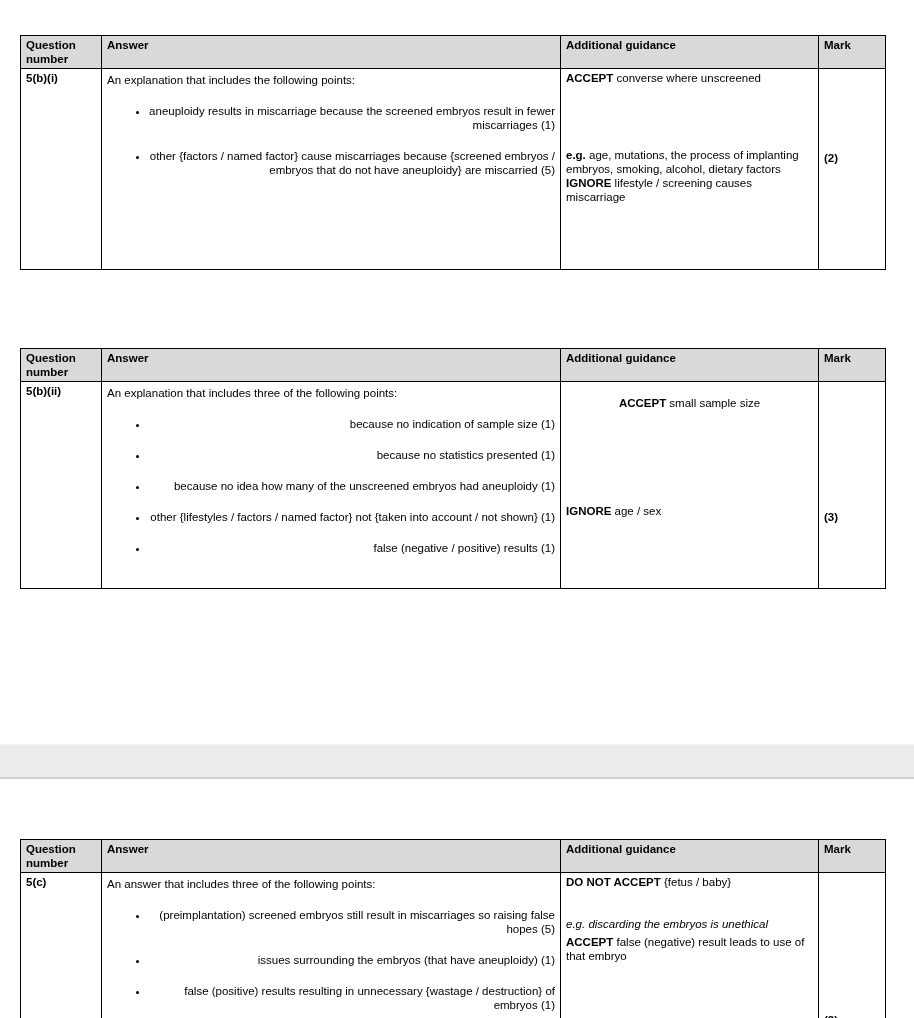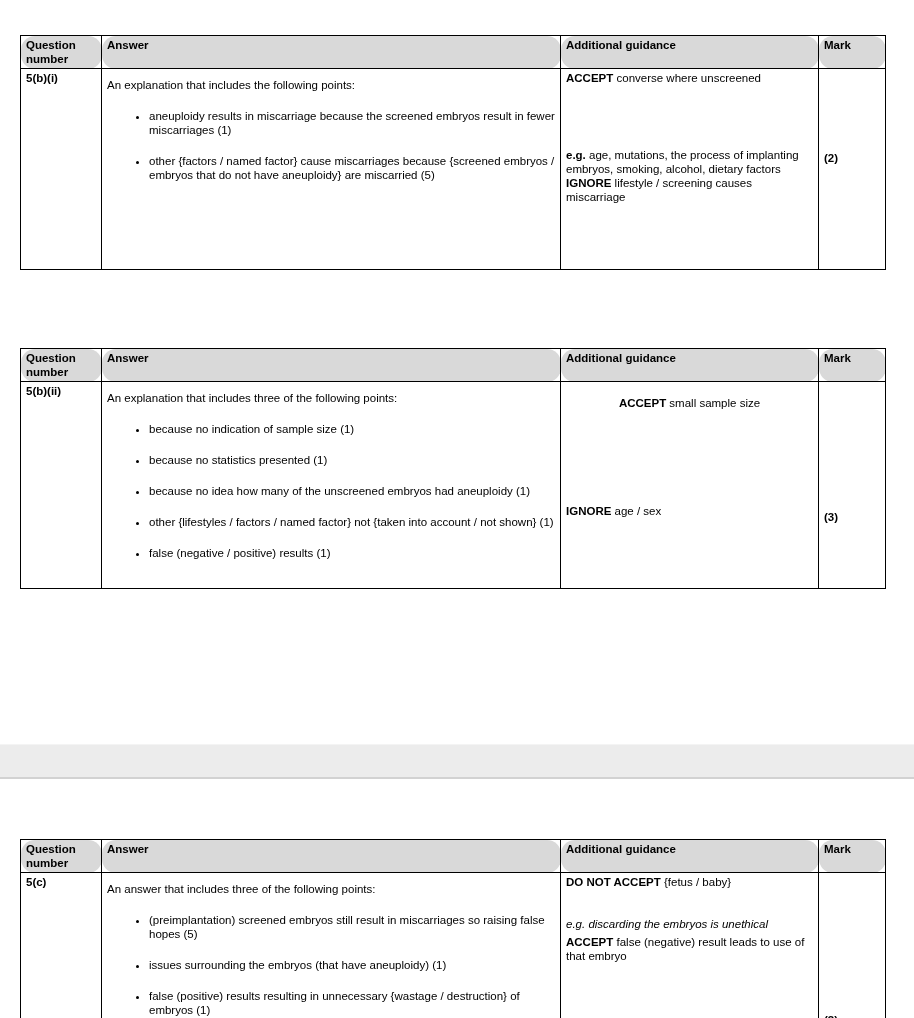--- a/index.html
+++ b/index.html
@@ -28,28 +28,28 @@
     border: 1px solid #000;
     vertical-align: top;
     text-align: left;
     padding: 2px 5px;
     overflow: hidden;
   }
   table.ms th {
     background: #d9d9d9;
     font-weight: bold;
     line-height: 14px;
-    border-radius: 14px;
   }
   .qnum { font-weight: bold; }
-  .intro { margin: 7px 0 0 0; }
+  .intro { margin: 2px 0 0 0; }
   ul.answers {
     margin: 17px 0 0 0;
     padding: 0 0 0 42px;
     list-style: disc outside;
+    text-align: right;
   }
   ul.answers li { margin-bottom: 17px; }
   p.g { margin: 0; }
   .kw { font-weight: bold; }
   .mark { font-weight: bold; }
   .t1 { margin-top: 35px; }
   .t2 { margin-top: 78px; }
   .t3 { margin-top: 60px; }
   .page-band {
     margin-top: 155px;

